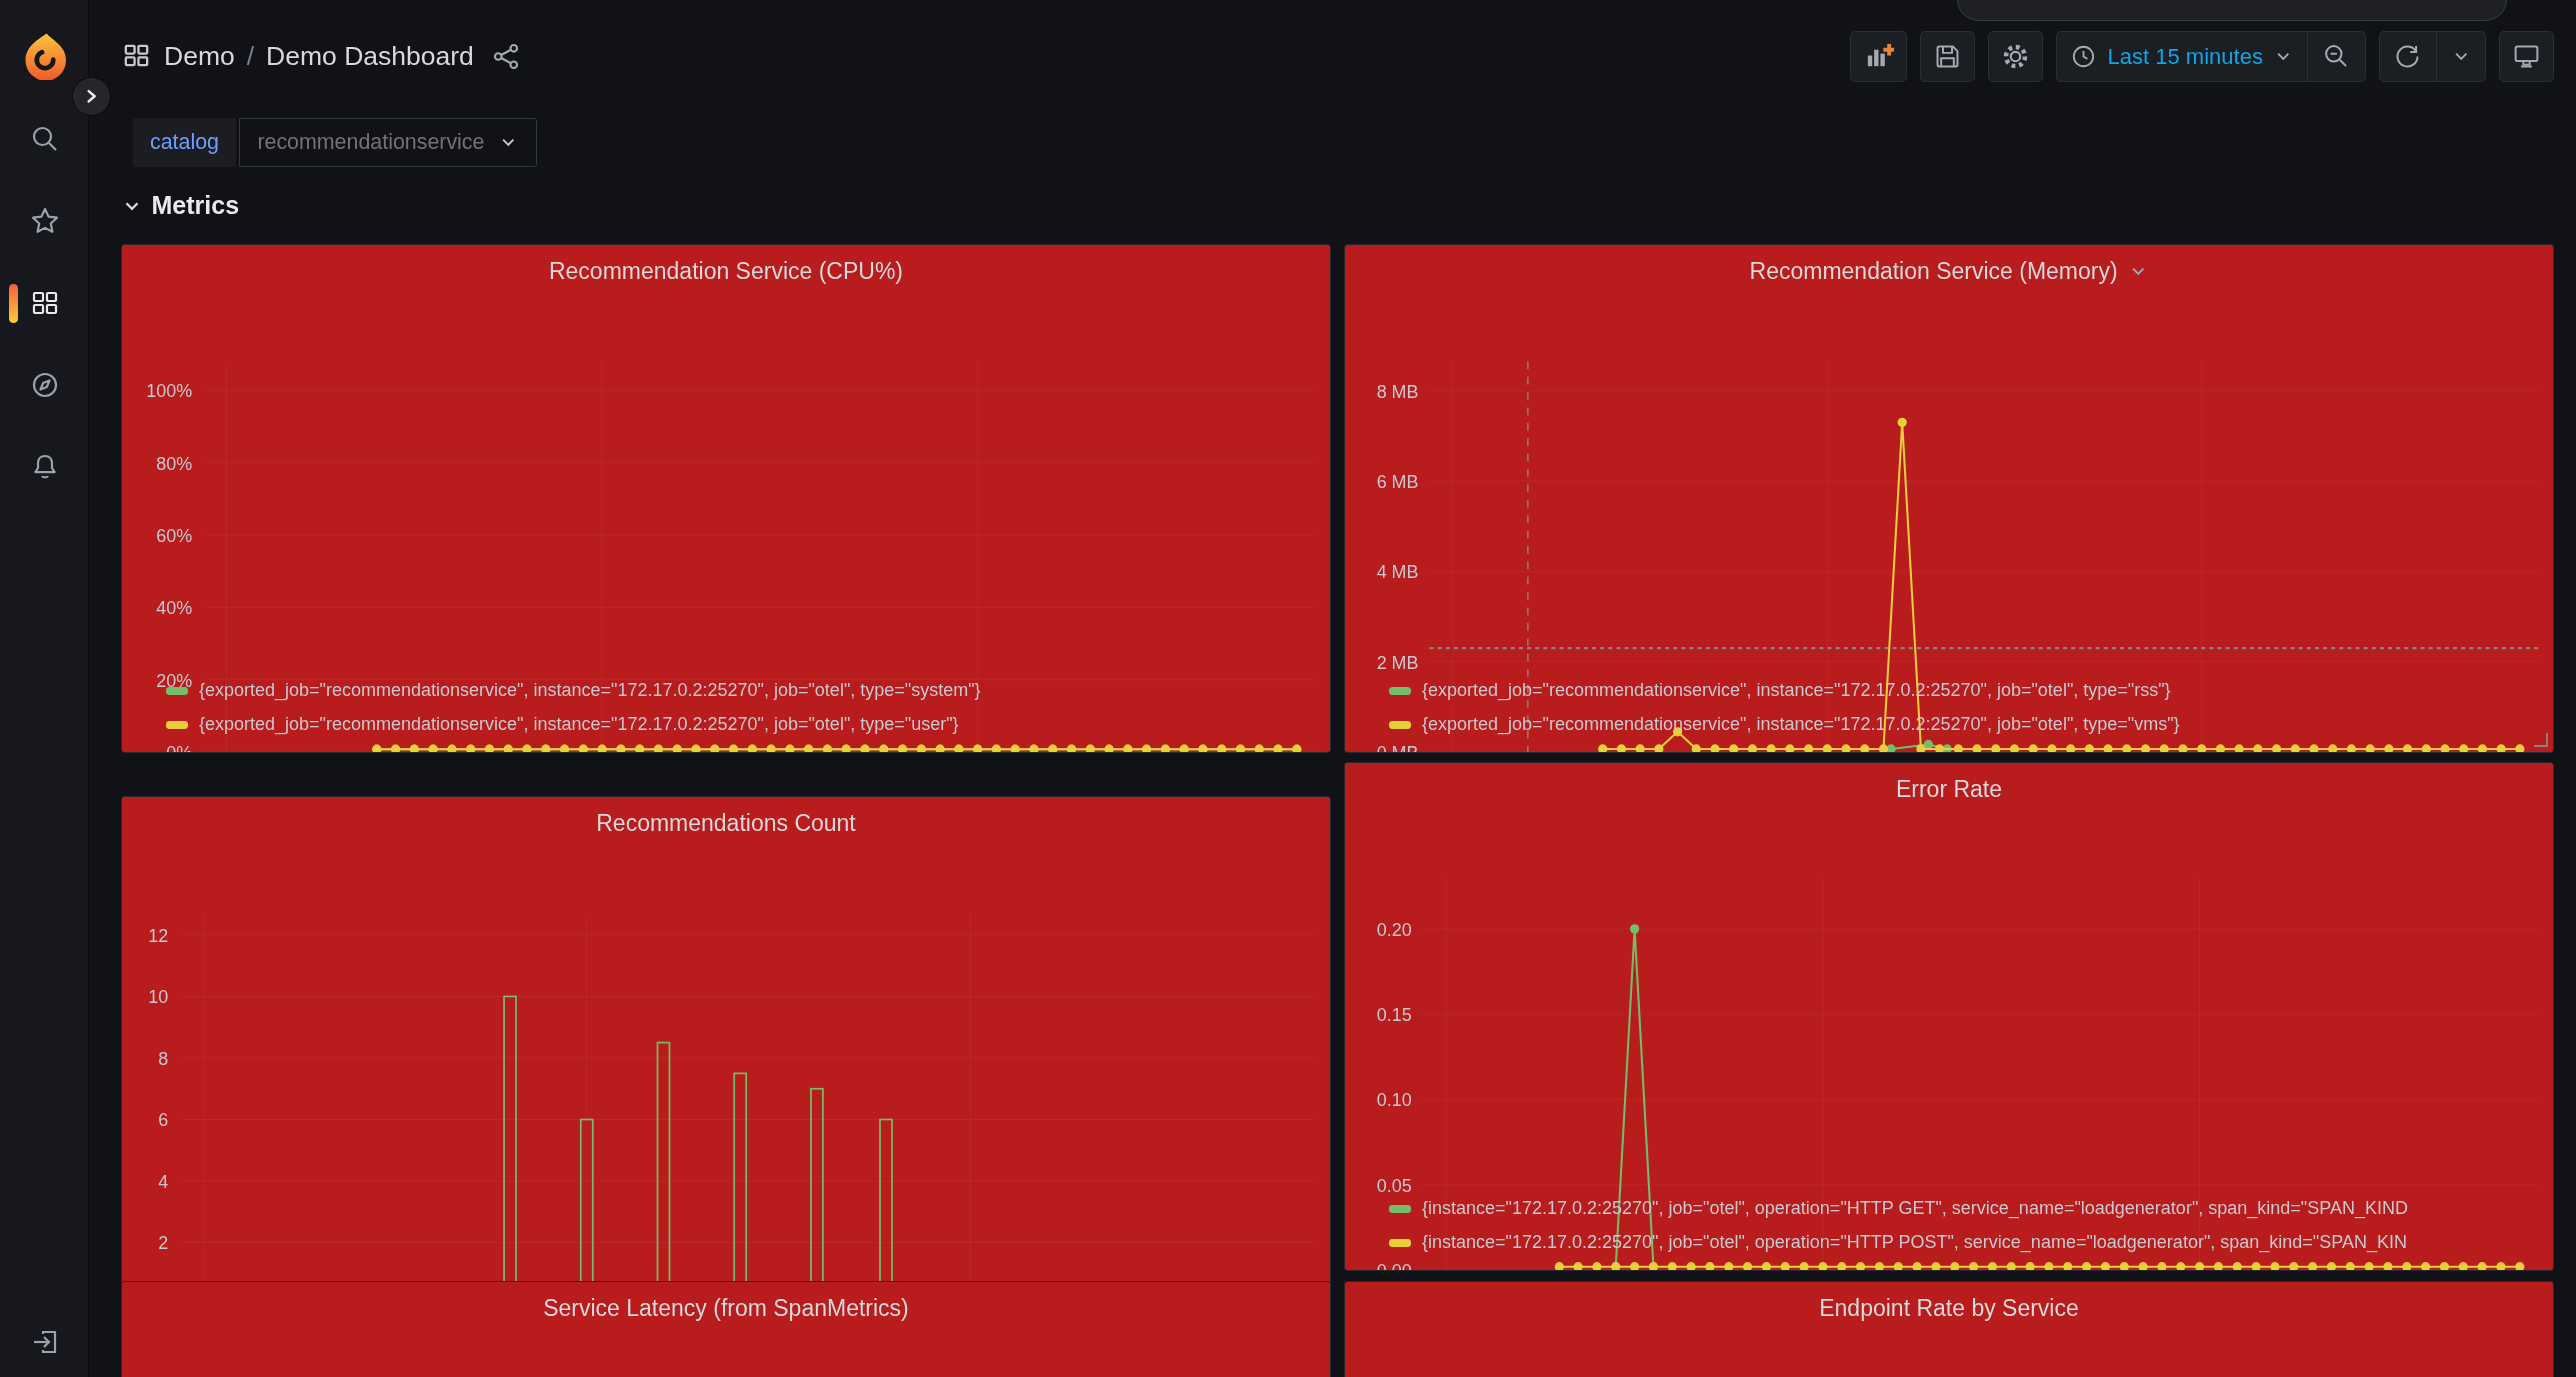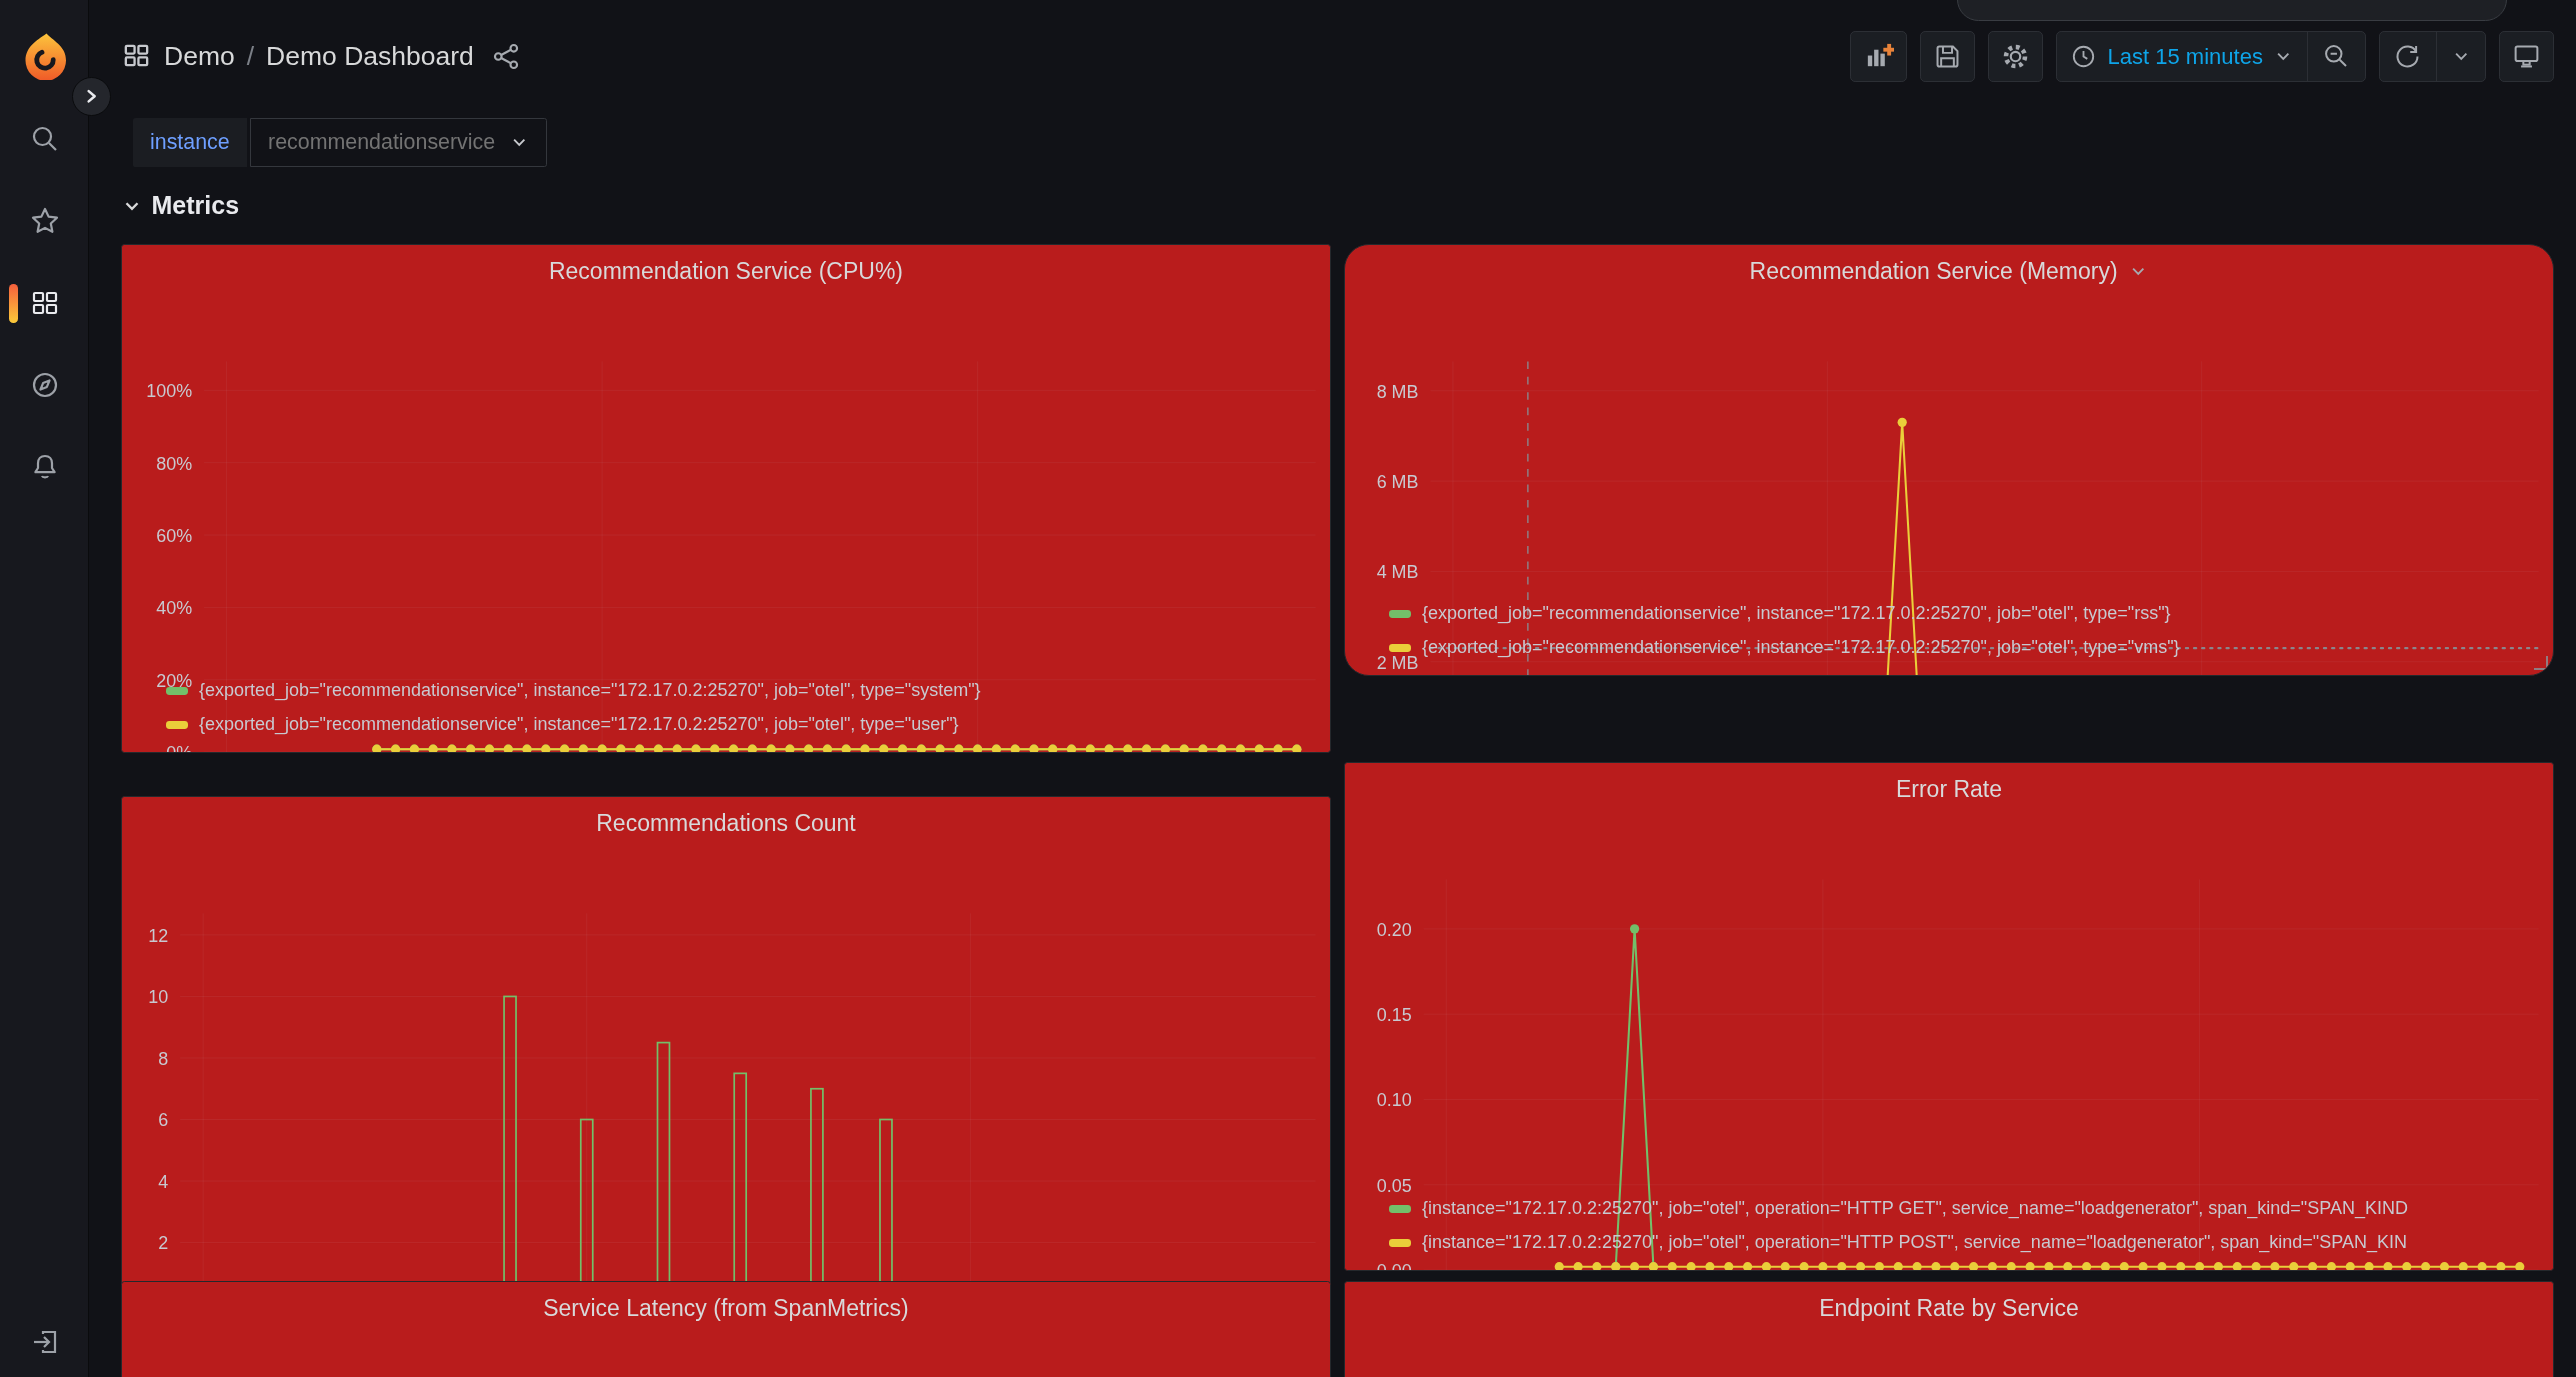--- a/index.html
+++ b/index.html
@@ -47,21 +47,21 @@
   .panel{position:absolute;background:#b91c1c;border:0.9px solid #25282C;border-radius:3.4px;display:flex;flex-direction:column;overflow:hidden;gap:48px;}
   .panel-header{height:53px;flex:none;display:flex;align-items:center;justify-content:center;gap:10.3px;cursor:pointer;}
   .panel-title{font-size:23px;font-weight:500;color:#D8D9DA;}
   .panel-header svg{stroke:#A6AAB0;fill:none;stroke-width:2.2;}
   .chart{flex:1 1 auto;min-height:0;}
   .legend{flex:none;padding:1.7px 10.3px 10.3px 44px;overflow:hidden;}
   .legend-row{display:flex;align-items:center;gap:11px;height:34px;white-space:nowrap;overflow:hidden;cursor:pointer;}
   .swatch{width:22px;height:7.7px;border-radius:3.4px;flex:none;}
   .legend-label{font-size:18px;color:#C8C9D0;}
   #panel-cpu{left:121px;top:244px;width:1210px;height:509px;}
-  #panel-mem{left:1344px;top:244px;width:1210px;height:432px;border-radius:25px;}
+  #panel-mem{left:1344px;top:244px;width:1210px;height:509px;}
   #panel-count{left:121px;top:796px;width:1210px;height:587px;}
   #panel-err{left:1344px;top:762px;width:1210px;height:509px;}
   #panel-lat{left:121px;top:1281px;width:1210px;height:248px;}
   #panel-ep{left:1344px;top:1281px;width:1210px;height:248px;}
   .resize-corner{position:absolute;right:5.1px;bottom:5.1px;width:13.7px;height:13.7px;border-right:2.6px solid #8A8D93;border-bottom:2.6px solid #8A8D93;opacity:.85;}
   svg text{font-family:"Liberation Sans",sans-serif;}
 </style>
 </head>
 <body>
 
@@ -207,21 +207,21 @@
   <div class="tb-btn">
     <svg width="29" height="29" viewBox="0 0 32 32">
         <rect x="4" y="5" width="24" height="16" rx="2"></rect>
         <rect x="12.5" y="21" width="7" height="4"></rect>
         <line x1="10" y1="27" x2="22" y2="27"></line>
       </svg>
   </div>
 </div>
 
 <div class="var-row">
-  <div class="var-label">instance</div>
+  <div class="var-label">catalog</div>
   <div class="var-value">
     <span>recommendationservice</span>
     <svg width="20.5" height="20.5" viewBox="0 0 24 24">
         <path d="M6 9l6 6 6-6"></path>
       </svg>
   </div>
 </div>
 
 <div class="section-head">
   <svg width="22" height="22" viewBox="0 0 24 24">

